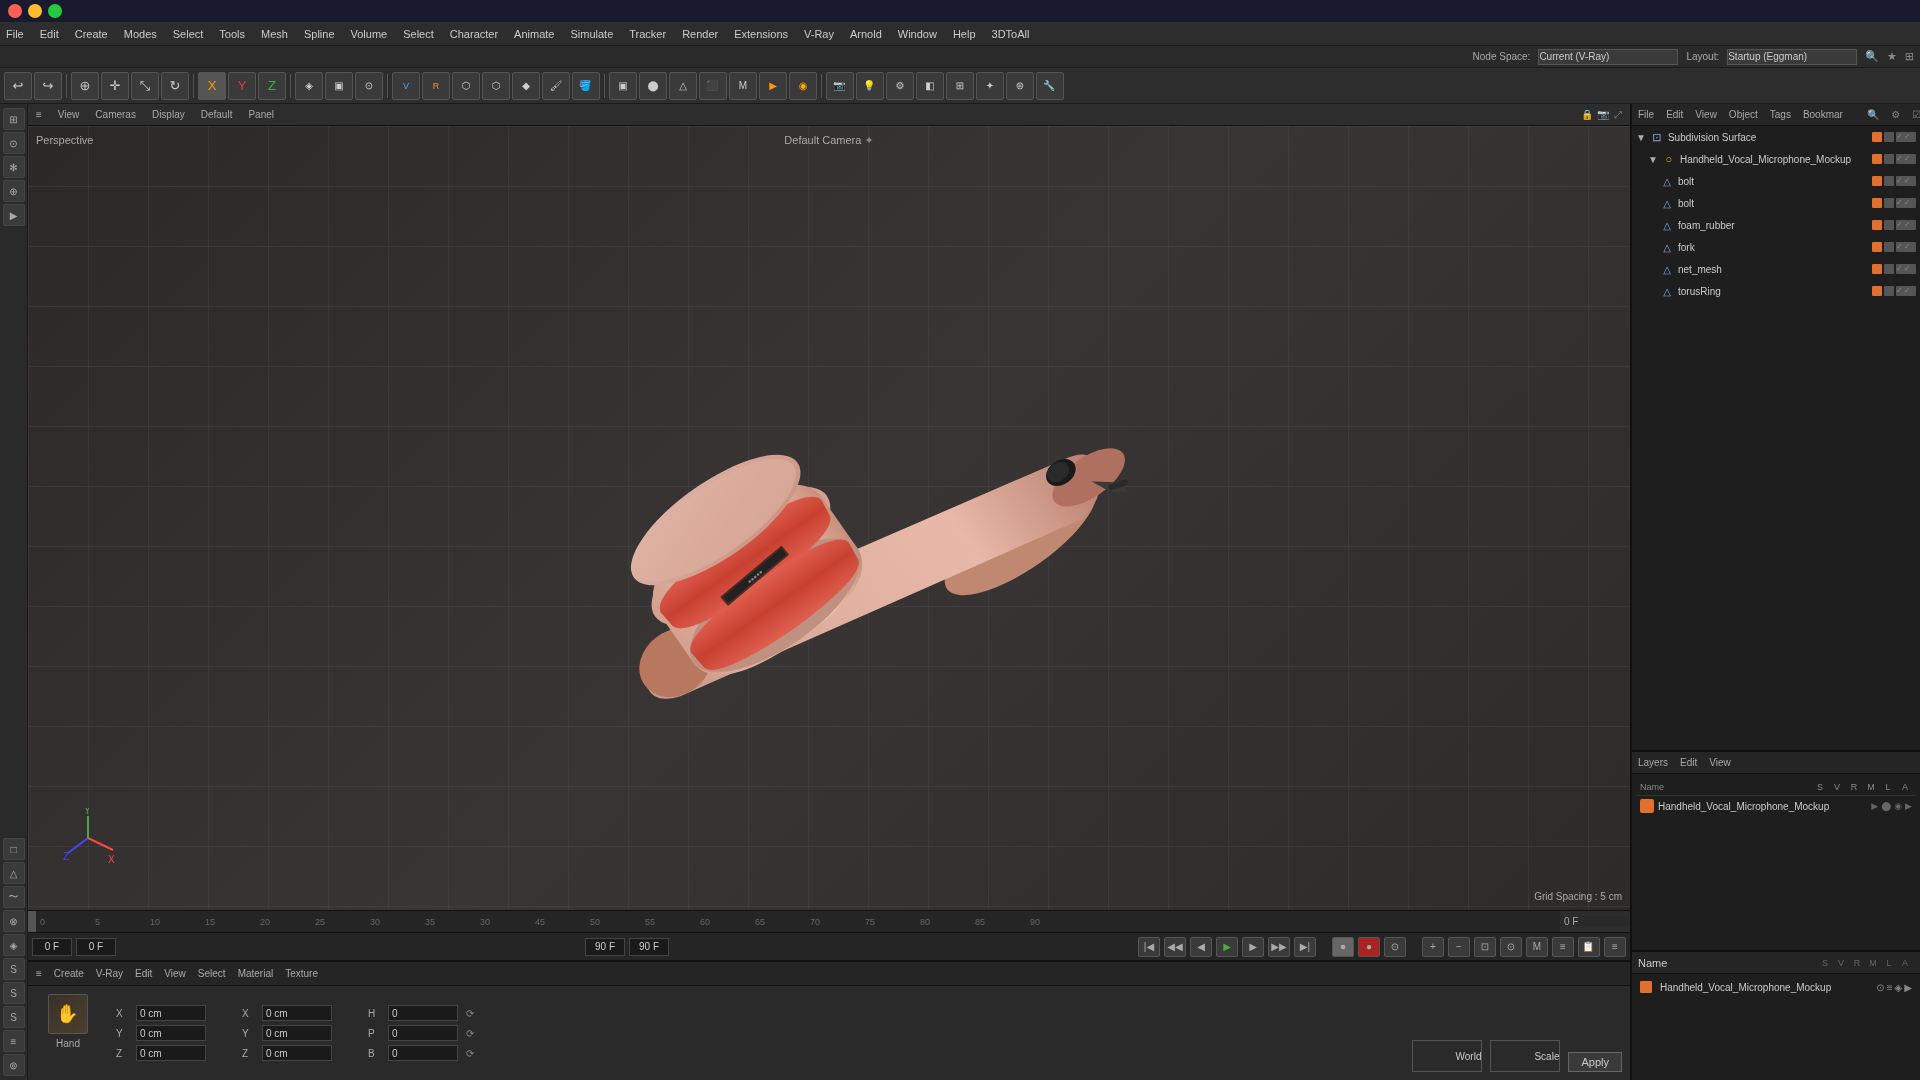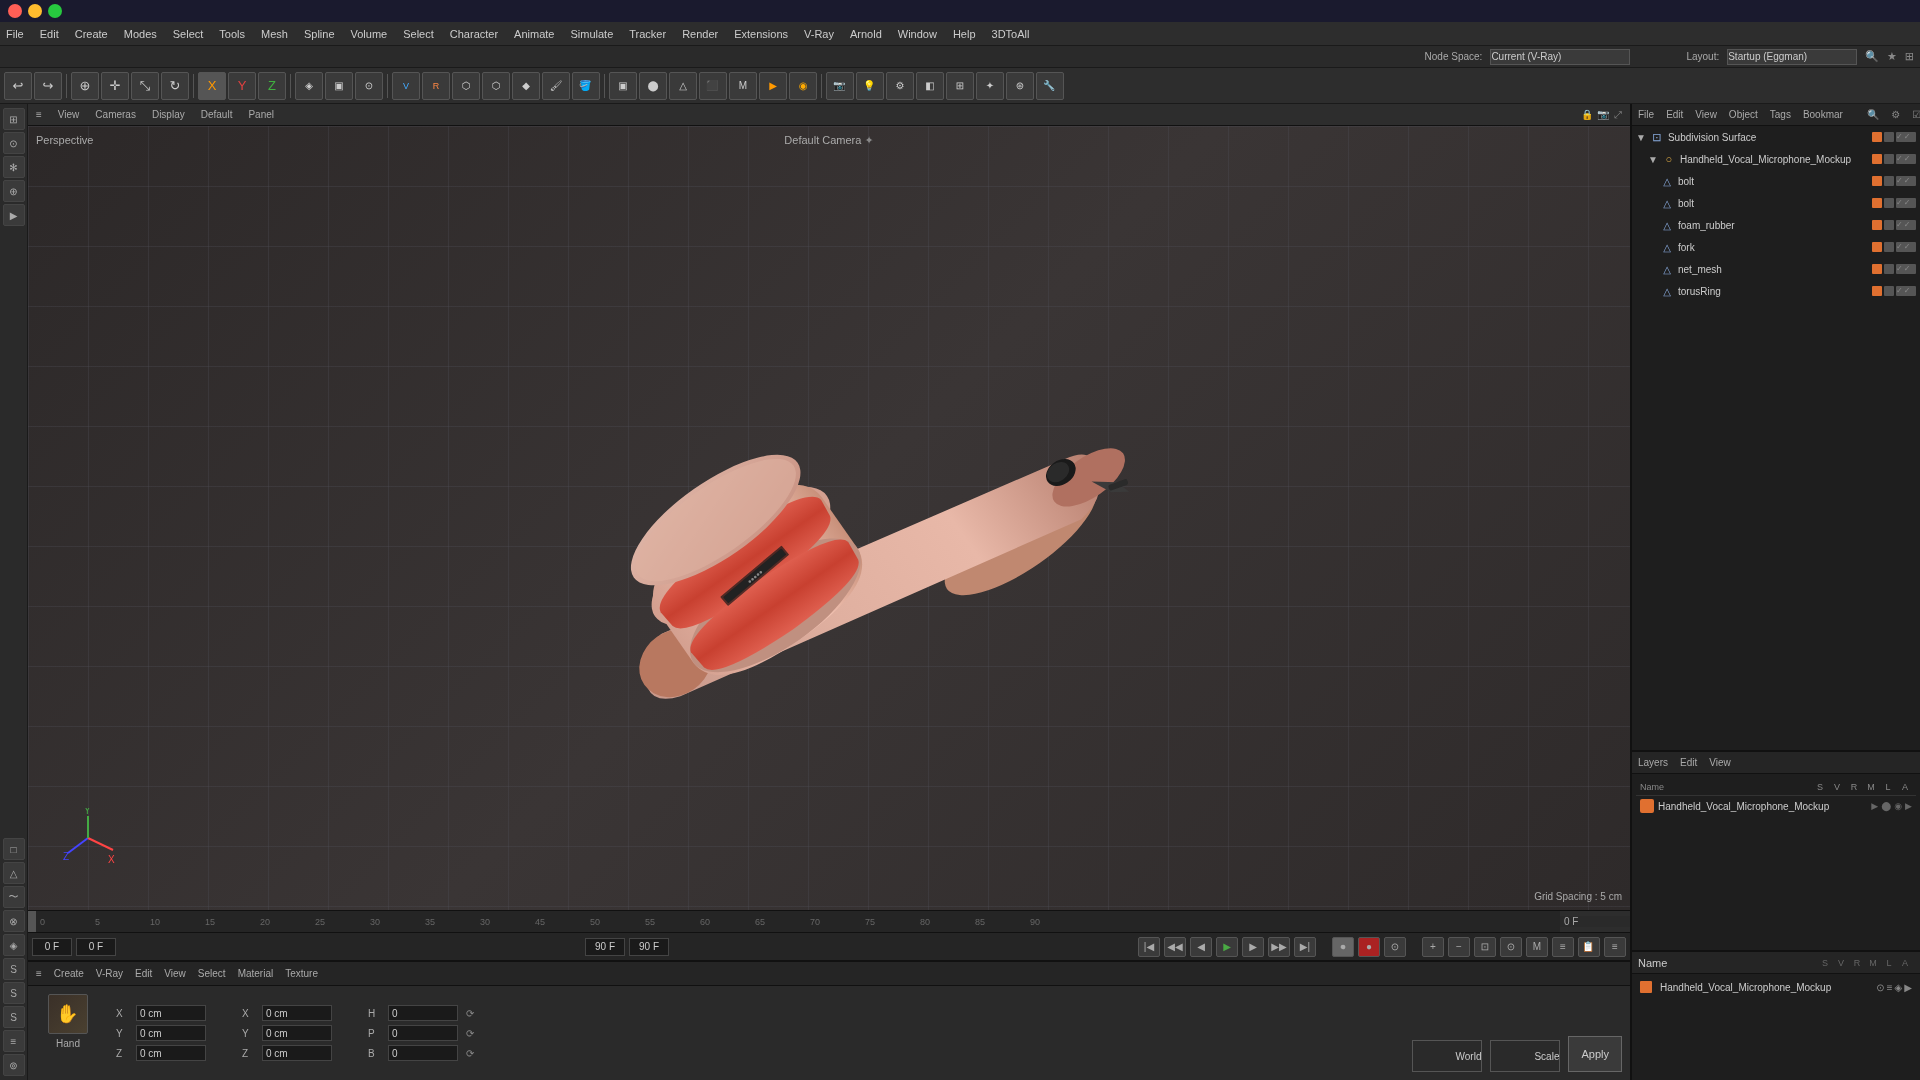--- a/index.html
+++ b/index.html
@@ -24,21 +24,21 @@
       border-bottom: 1px solid #1a1a1a;
     }
     #menu-bar span { color: #ccc; font-size: 11px; cursor: pointer; }
 
     
     #node-layout-bar {
       width: 100%; height: 22px; background: #2a2a2a;
       display: flex; align-items: center; justify-content: flex-end;
       padding: 0 6px; gap: 8px; border-bottom: 1px solid #1a1a1a;
     }
-    #node-layout-bar .label { color: #aaa; font-size: 10px; margin-left: 48px; }
+    #node-layout-bar .label { color: #aaa; font-size: 10px; }
     #node-layout-bar select { background: #3a3a3a; color: #ccc; border: 1px solid #555; font-size: 10px; height: 16px; }
 
     
     #main-toolbar {
       width: 100%; height: 36px; background: #2d2d2d;
       display: flex; align-items: center; padding: 0 4px; gap: 2px;
       border-bottom: 1px solid #1a1a1a;
     }
     .toolbar-btn {
       width: 28px; height: 28px; background: #3a3a3a; border: 1px solid #555;
@@ -178,21 +178,21 @@
     .coord-sep { width: 20px; }
     #transform-panel {
       display: flex; align-items: flex-end; gap: 8px; padding: 8px;
     }
     .transform-dropdown {
       background: #2a2a2a; border: 1px solid #555; color: #ccc;
       height: 32px; font-size: 10px; width: 70px; text-align: right;
     }
     .apply-btn {
       background: #3a3a3a; border: 1px solid #666; color: #ccc;
-      padding: 2px 12px; font-size: 11px; cursor: pointer; height: 36px;
+      padding: 2px 12px; font-size: 11px; cursor: pointer; height: 20px;
     }
 
     
     #right-panel {
       width: 290px; background: #2a2a2a; display: flex; flex-direction: column;
       border-left: 2px solid #111;
     }
 
     
     #obj-manager-header {

